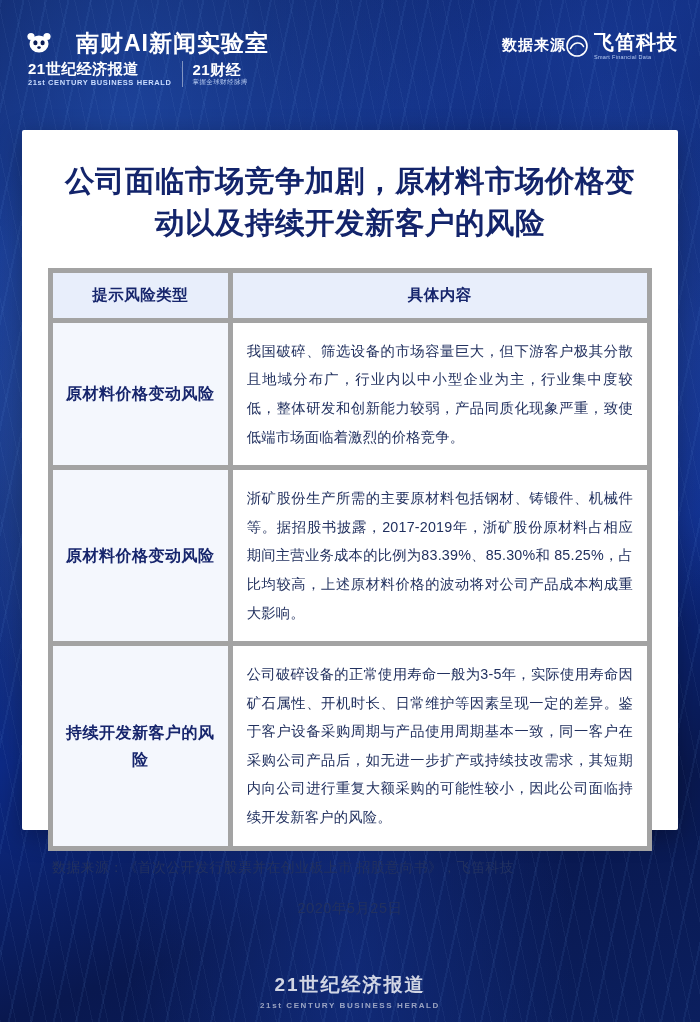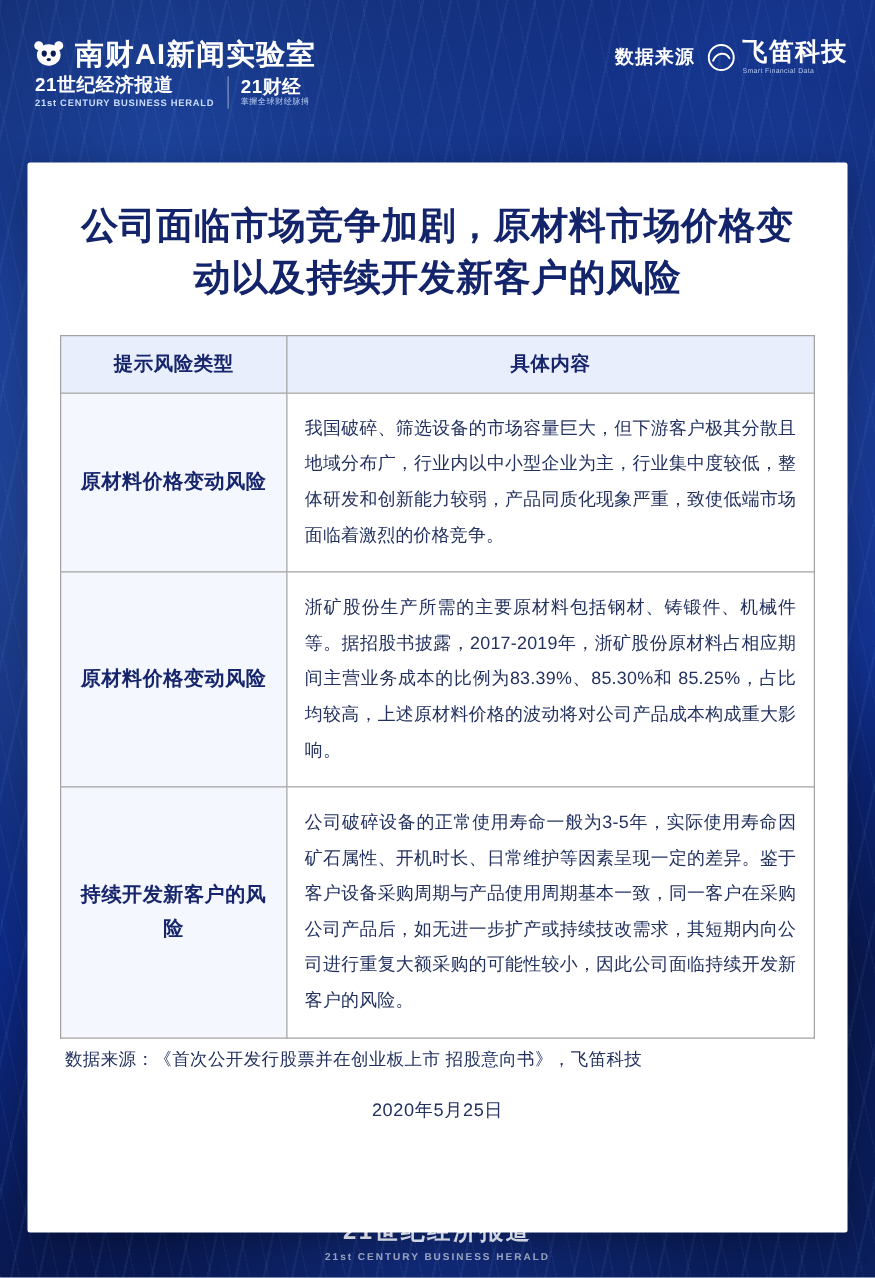--- a/index.html
+++ b/index.html
@@ -38,21 +38,21 @@
   
   .header {
     position: relative;
     height: 118px;
     display: flex;
     align-items: center;
     justify-content: space-between;
     padding: 0 22px 0 26px;
   }
   .brand-left { display: flex; flex-direction: column; gap: 6px; }
-  .brand-row1 { display: flex; align-items: center; gap: 8px; }
+  .brand-row1 { display: flex; align-items: center; gap: 24px; }
   .panda-icon { width: 26px; height: 24px; display: block; }
   .brand-title {
     color: #ffffff;
     font-size: 23px;
     font-weight: bold;
     letter-spacing: 1px;
     line-height: 1;
   }
   .brand-row2 { display: flex; align-items: center; gap: 10px; margin-left: 2px; }
   .herald { display: flex; flex-direction: column; line-height: 1.05; }
@@ -61,57 +61,57 @@
   }
   .herald-en {
     color: #c9dcff; font-size: 7.5px; letter-spacing: 0.6px; font-weight: bold;
     margin-top: 2px;
   }
   .divider-v { width: 1px; height: 26px; background: rgba(255,255,255,0.45); }
   .fin21 { display: flex; flex-direction: column; line-height: 1.05; justify-content: flex-end; }
   .fin21-cn { color: #ffffff; font-size: 15px; font-weight: bold; letter-spacing: 0.5px;}
   .fin21-en { color: #b9cdf2; font-size: 6.5px; letter-spacing: 0.4px; margin-top: 2px; }
 
-  .brand-right { display: flex; align-items: center; gap: 10px; padding-bottom: 26px; }
+  .brand-right { display: flex; align-items: center; padding-bottom: 26px; }
   .src-label { color: #ffffff; font-size: 15px; font-weight: bold; letter-spacing: 1px; }
   .src-logo { display: flex; align-items: center; gap: 6px; }
   .src-mark { width: 22px; height: 22px; }
   .src-text { display: flex; flex-direction: column; line-height: 1.05; }
   .src-cn { color: #ffffff; font-size: 20px; font-weight: bold; letter-spacing: 1px; }
   .src-en { color: #b9cdf2; font-size: 5.5px; letter-spacing: 0.3px; margin-top: 2px; }
 
   
   .card {
     position: relative;
     margin: 12px 22px 0 22px;
     background: #ffffff;
     border-radius: 2px;
     padding: 30px 26px 22px 26px;
     box-shadow: 0 6px 26px rgba(0,0,0,0.30);
-    height: 856px;
+    height: 700px;
   }
   .card-title {
     color: #13246b;
     font-size: 29.5px;
     font-weight: bold;
     line-height: 1.42;
     text-align: center;
     letter-spacing: 0.5px;
     padding: 0 6px;
   }
 
   
   table.risk-table {
     width: 100%;
     border-collapse: collapse;
     margin-top: 24px;
     table-layout: fixed;
   }
   table.risk-table th, table.risk-table td {
-    border: 1px solid #a3a3a3;
+    border: 5px solid #a3a3a3;
     vertical-align: middle;
   }
   table.risk-table th {
     background: #e8eefb;
     color: #16256c;
     font-size: 15.5px;
     font-weight: bold;
     padding: 12px 6px;
     letter-spacing: 0.5px;
   }

